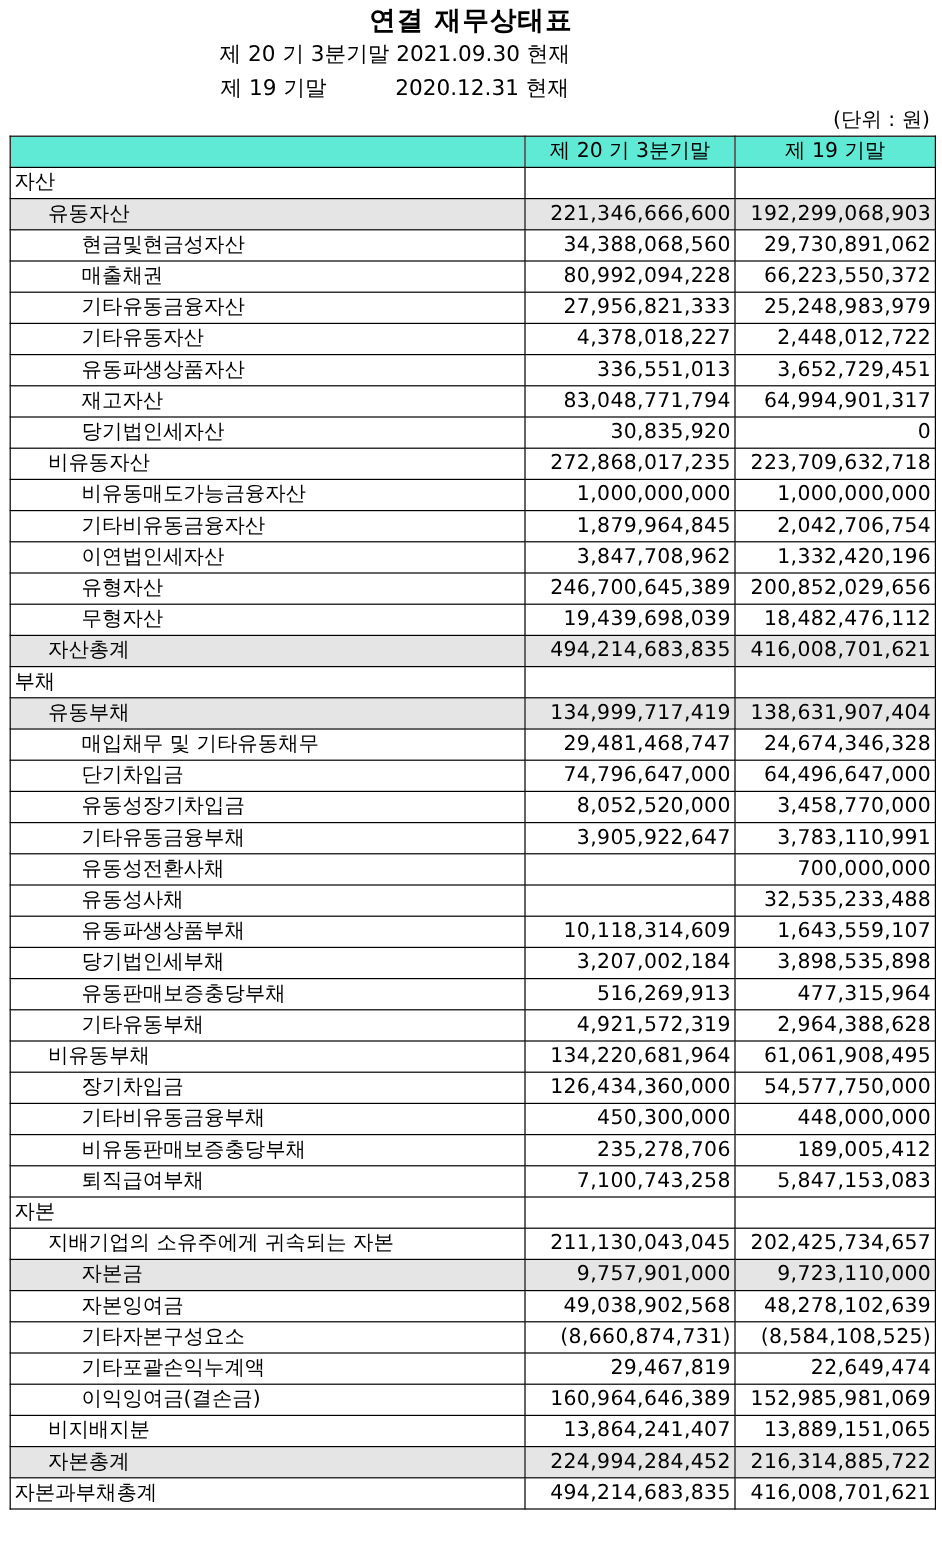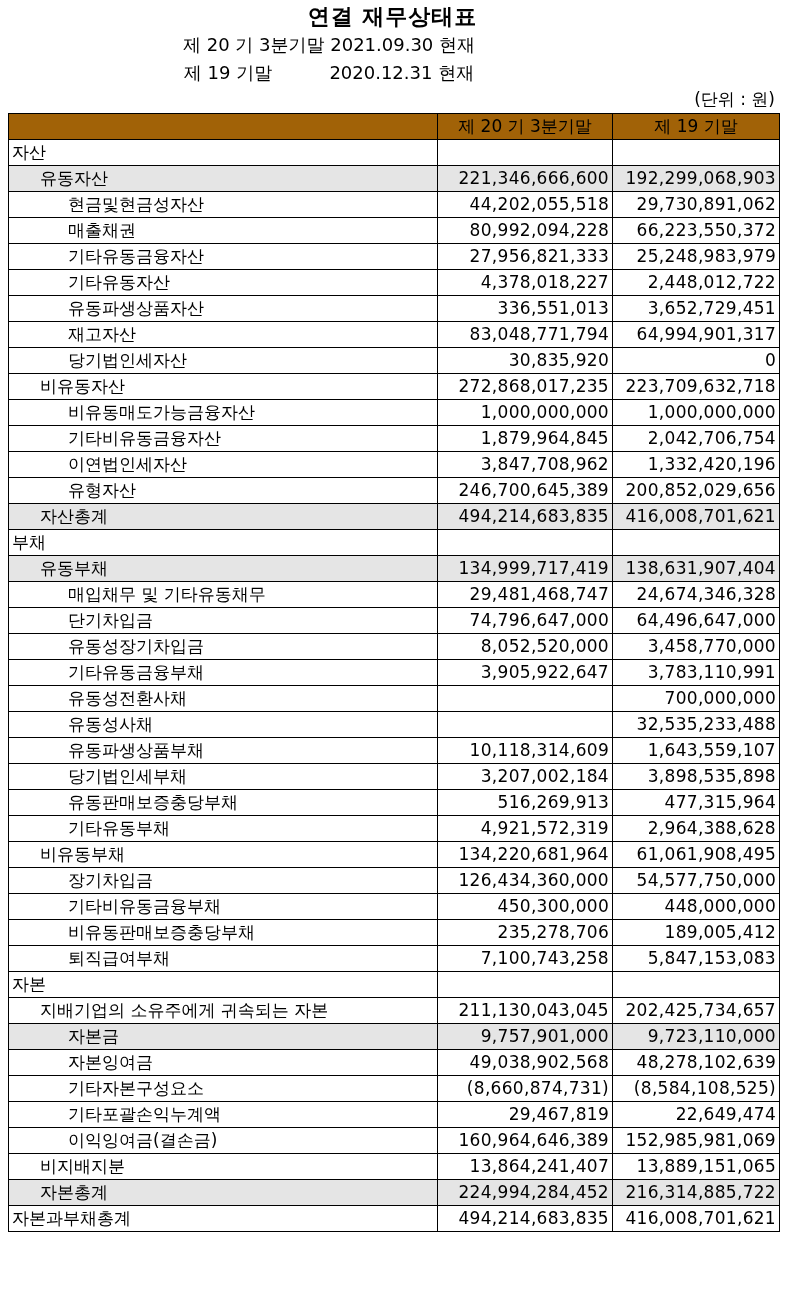--- a/index.html
+++ b/index.html
@@ -7,21 +7,21 @@
   .title { position: absolute; left: 0; width: 785px; top: 2px; text-align: center; font-size: 22px; font-weight: bold; letter-spacing: 1px; }
   .sub { position: absolute; left: 0; width: 658px; text-align: center; font-size: 18px; white-space: pre; }
   .sub1 { top: 33px; }
   .sub2 { top: 61px; }
   .unit { position: absolute; right: 10px; top: 88px; font-size: 17px; }
   table { position: absolute; left: 8px; top: 113px; border-collapse: collapse; table-layout: fixed; width: 771px; }
   td, th { border: 1px solid #000; height: 25px; padding: 0 3px; font-size: 17px; font-weight: normal; white-space: nowrap; overflow: hidden; line-height: 25px; }
   col.c1 { width: 429px; }
   col.c2 { width: 175px; }
   col.c3 { width: 167px; }
-  thead th { background: #a16207; text-align: center; }
+  thead th { background: #5eead4; text-align: center; }
   td.num { text-align: right; letter-spacing: 0.3px; }
   tr.hl td { background: #e5e5e5; }
   .l0 { padding-left: 3px; }
   .l1 { padding-left: 31px; }
   .l2 { padding-left: 59px; }
 </style>
 </head>
 <body>
 
 <div class="title">연결 재무상태표</div>
@@ -48,21 +48,21 @@
         <td class="num"></td>
         <td class="num"></td>
       </tr>
       <tr class="hl">
         <td class="l1">유동자산</td>
         <td class="num">221,346,666,600</td>
         <td class="num">192,299,068,903</td>
       </tr>
       <tr>
         <td class="l2">현금및현금성자산</td>
-        <td class="num">44,202,055,518</td>
+        <td class="num">34,388,068,560</td>
         <td class="num">29,730,891,062</td>
       </tr>
       <tr>
         <td class="l2">매출채권</td>
         <td class="num">80,992,094,228</td>
         <td class="num">66,223,550,372</td>
       </tr>
       <tr>
         <td class="l2">기타유동금융자산</td>
         <td class="num">27,956,821,333</td>
@@ -105,20 +105,25 @@
       </tr>
       <tr>
         <td class="l2">이연법인세자산</td>
         <td class="num">3,847,708,962</td>
         <td class="num">1,332,420,196</td>
       </tr>
       <tr>
         <td class="l2">유형자산</td>
         <td class="num">246,700,645,389</td>
         <td class="num">200,852,029,656</td>
+      </tr>
+      <tr>
+        <td class="l2">무형자산</td>
+        <td class="num">19,439,698,039</td>
+        <td class="num">18,482,476,112</td>
       </tr>
       <tr class="hl">
         <td class="l1">자산총계</td>
         <td class="num">494,214,683,835</td>
         <td class="num">416,008,701,621</td>
       </tr>
       <tr>
         <td class="l0">부채</td>
         <td class="num"></td>
         <td class="num"></td>

